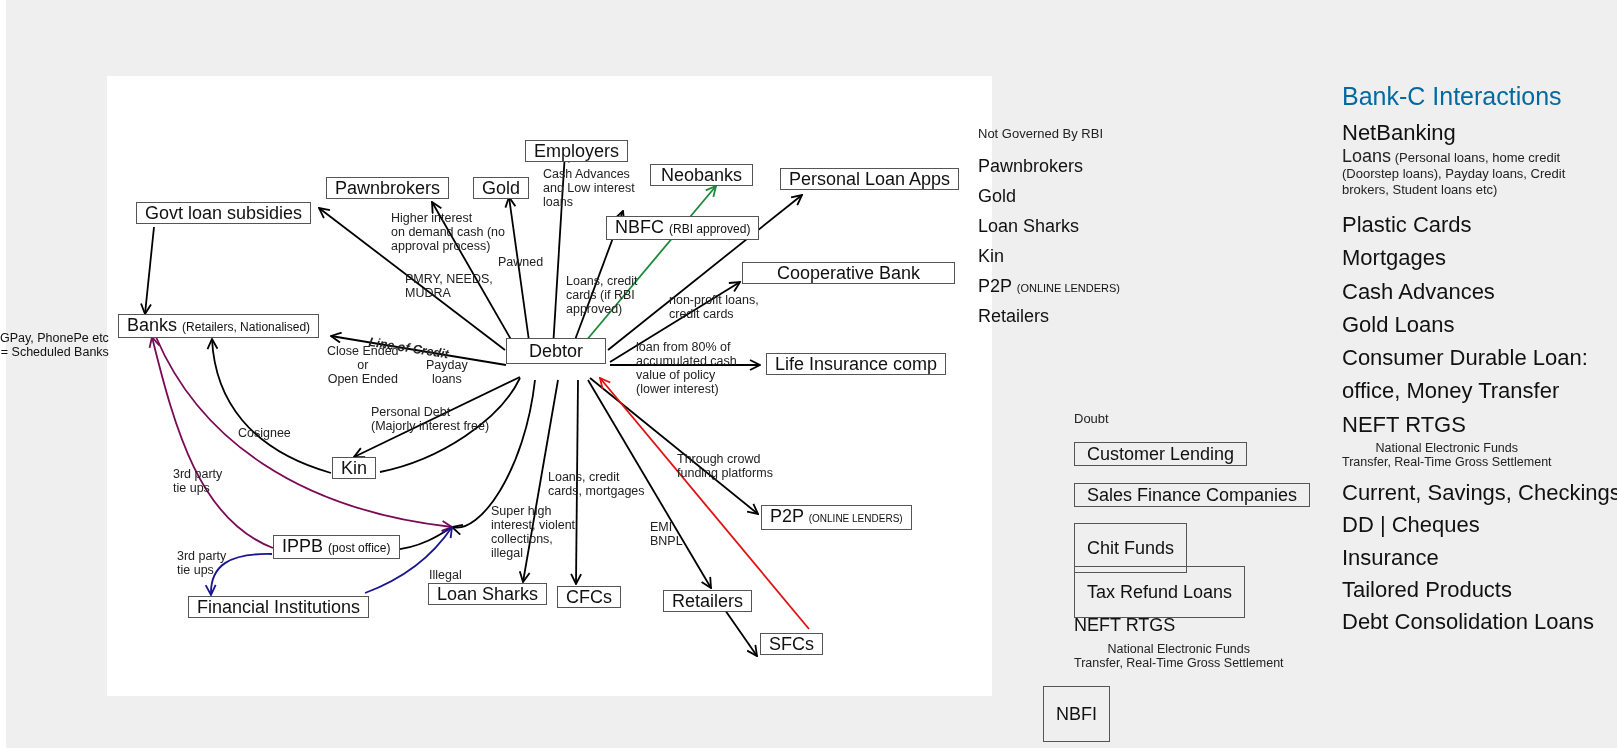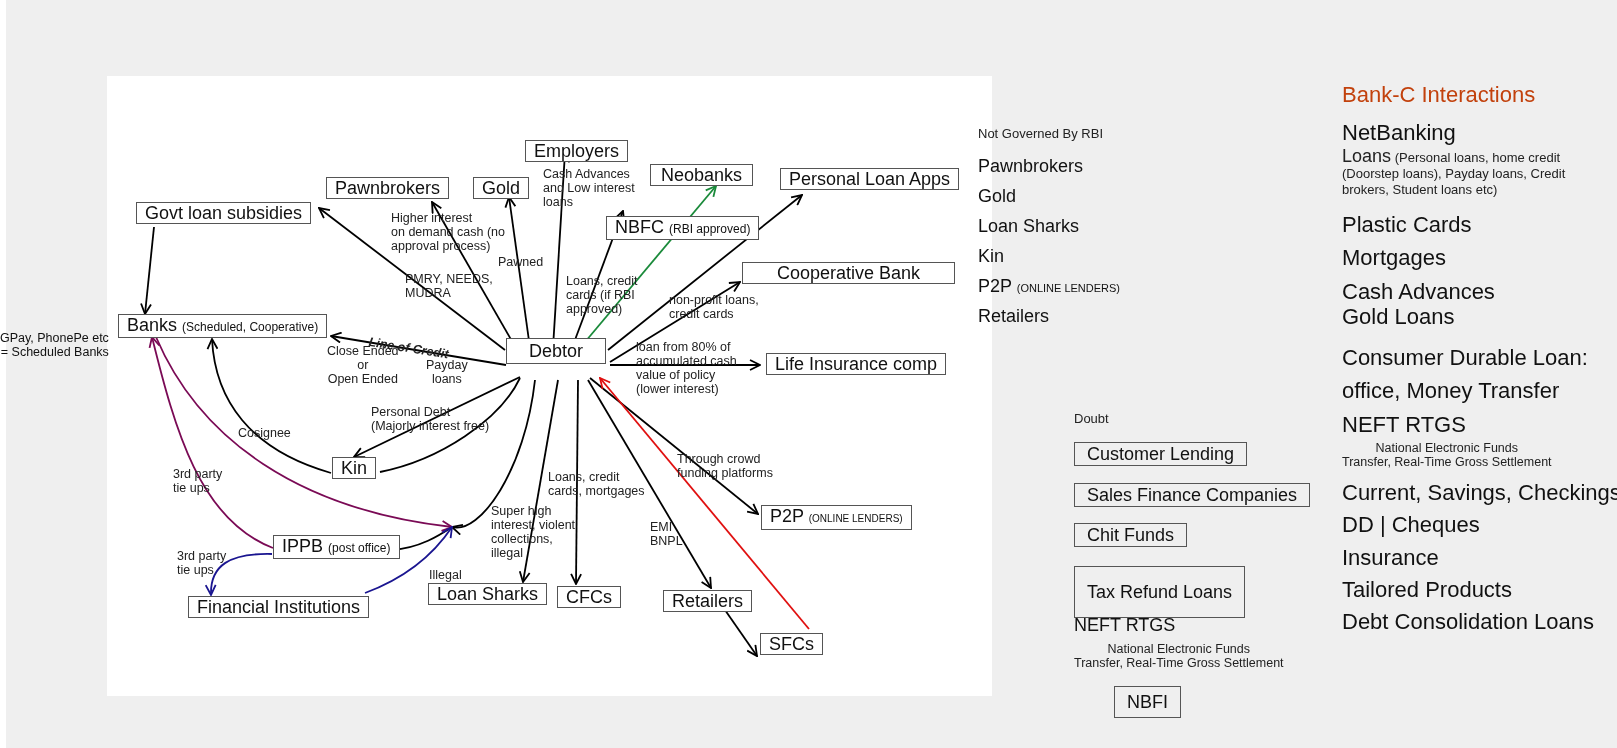--- a/index.html
+++ b/index.html
@@ -11,21 +11,21 @@
   .node { position: absolute; border: 1.3px solid #555; background: #fff; font-size: 18px; line-height: 20px;
           padding: 0 8px; white-space: nowrap; box-sizing: border-box; }
   .node small { font-size: 12px; }
   .node.gray { background: transparent; }
   .lbl { position: absolute; font-size: 12.5px; line-height: 14px; white-space: pre; color: #222; }
   .lbl.center { text-align: center; }
   .loc { position: absolute; font-size: 12.5px; line-height: 14px; white-space: pre; text-align: right; margin-top: 17px; }
   .side-title { position: absolute; font-size: 13px; color: #222; }
   .side-item { position: absolute; font-size: 18px; color: #111; white-space: nowrap; }
   .side-item small { font-size: 11px; }
-  .bk-title { position: absolute; left: 1342px; top: 82px; font-size: 22px; color: #c2410c; }
+  .bk-title { position: absolute; left: 1342px; top: 82px; font-size: 25px; color: #0369a1; }
   .bk-item { position: absolute; left: 1342px; font-size: 22px; color: #111; white-space: nowrap; }
   .bk-sub { position: absolute; font-size: 12.5px; line-height: 14px; color: #222; white-space: pre; text-align: center; }
   .bk-loans { position: absolute; left: 1342px; top: 148px; width: 240px; font-size: 13px; line-height: 16px; color: #222; }
   .bk-loans .big { font-size: 18px; }
 </style>
 </head>
 <body>
 
 <div class="leftstrip"></div>
 <div class="canvas"></div>
@@ -79,21 +79,21 @@
 </svg>
 
 <div class="node" style="left:525px;top:140px;"><span>Employers</span></div>
 <div class="node" style="left:326px;top:177px;"><span>Pawnbrokers</span></div>
 <div class="node" style="left:473px;top:177px;"><span>Gold</span></div>
 <div class="node" style="left:650px;top:164px;padding:0 10px;"><span>Neobanks</span></div>
 <div class="node" style="left:780px;top:168px;"><span>Personal Loan Apps</span></div>
 <div class="node" style="left:136px;top:202px;"><span>Govt loan subsidies</span></div>
 <div class="node" style="left:606px;top:216px;"><span>NBFC</span> <small>(RBI approved)</small></div>
 <div class="node" style="left:742px;top:262px;padding:0 34px;"><span>Cooperative Bank</span></div>
-<div class="node" style="left:118px;top:314px;"><span>Banks</span> <small>(Scheduled, Cooperative)</small></div>
+<div class="node" style="left:118px;top:314px;"><span>Banks</span> <small>(Retailers, Nationalised)</small></div>
 <div class="node" style="left:506px;top:338px;padding:2px 22px;"><span>Debtor</span></div>
 <div class="node" style="left:766px;top:353px;"><span>Life Insurance comp</span></div>
 <div class="node" style="left:332px;top:457px;"><span>Kin</span></div>
 <div class="node" style="left:761px;top:505px;"><span>P2P</span> <small style="font-size:10px">(ONLINE LENDERS)</small></div>
 <div class="node" style="left:273px;top:535px;"><span>IPPB</span> <small>(post office)</small></div>
 <div class="node" style="left:188px;top:596px;"><span>Financial Institutions</span></div>
 <div class="node" style="left:428px;top:583px;"><span>Loan Sharks</span></div>
 <div class="node" style="left:557px;top:586px;"><span>CFCs</span></div>
 <div class="node" style="left:663px;top:590px;"><span>Retailers</span></div>
 <div class="node" style="left:760px;top:633px;"><span>SFCs</span></div>
@@ -148,34 +148,34 @@
 <div class="side-item" style="left:978px;top:156px;">Pawnbrokers</div>
 <div class="side-item" style="left:978px;top:186px;">Gold</div>
 <div class="side-item" style="left:978px;top:216px;">Loan Sharks</div>
 <div class="side-item" style="left:978px;top:246px;">Kin</div>
 <div class="side-item" style="left:978px;top:276px;"><span>P2P</span> <small>(ONLINE LENDERS)</small></div>
 <div class="side-item" style="left:978px;top:306px;">Retailers</div>
 
 <div class="side-title" style="left:1074px;top:411px;">Doubt</div>
 <div class="node gray" style="left:1074px;top:442px;padding:1px 12px;"><span>Customer Lending</span></div>
 <div class="node gray" style="left:1074px;top:483px;padding:1px 12px;"><span>Sales Finance Companies</span></div>
-<div class="node gray" style="left:1074px;top:523px;padding:1px 12px;"><span>Chit Funds</span></div>
+<div class="node gray" style="left:1074px;top:523px;padding:14px 12px;"><span>Chit Funds</span></div>
 <div class="node gray" style="left:1074px;top:566px;padding:15px 12px;"><span>Tax Refund Loans</span></div>
 <div class="side-item" style="left:1074px;top:615px;">NEFT RTGS</div>
 <div class="bk-sub" style="left:1074px;top:642px;">National Electronic Funds
 Transfer, Real-Time Gross Settlement</div>
-<div class="node gray" style="left:1114px;top:686px;padding:5px 12px;"><span>NBFI</span></div>
+<div class="node gray" style="left:1043px;top:686px;padding:17px 12px;"><span>NBFI</span></div>
 
 <div class="bk-title">Bank-C Interactions</div>
 <div class="bk-item" style="top:120px;">NetBanking</div>
 <div class="bk-loans"><span class="big">Loans</span> <span>(Personal loans, home credit (Doorstep loans), Payday loans, Credit brokers, Student loans etc)</span></div>
 <div class="bk-item" style="top:212px;">Plastic Cards</div>
 <div class="bk-item" style="top:245px;">Mortgages</div>
 <div class="bk-item" style="top:279px;">Cash Advances</div>
-<div class="bk-item" style="top:304px;">Gold Loans</div>
+<div class="bk-item" style="top:312px;">Gold Loans</div>
 <div class="bk-item" style="top:345px;">Consumer Durable Loan:</div>
 <div class="bk-item" style="top:378px;">office, Money Transfer</div>
 <div class="bk-item" style="top:412px;">NEFT RTGS</div>
 <div class="bk-sub" style="left:1342px;top:441px;">National Electronic Funds
 Transfer, Real-Time Gross Settlement</div>
 <div class="bk-item" style="top:480px;">Current, Savings, Checkings</div>
 <div class="bk-item" style="top:512px;">DD | Cheques</div>
 <div class="bk-item" style="top:545px;">Insurance</div>
 <div class="bk-item" style="top:577px;">Tailored Products</div>
 <div class="bk-item" style="top:609px;">Debt Consolidation Loans</div>

